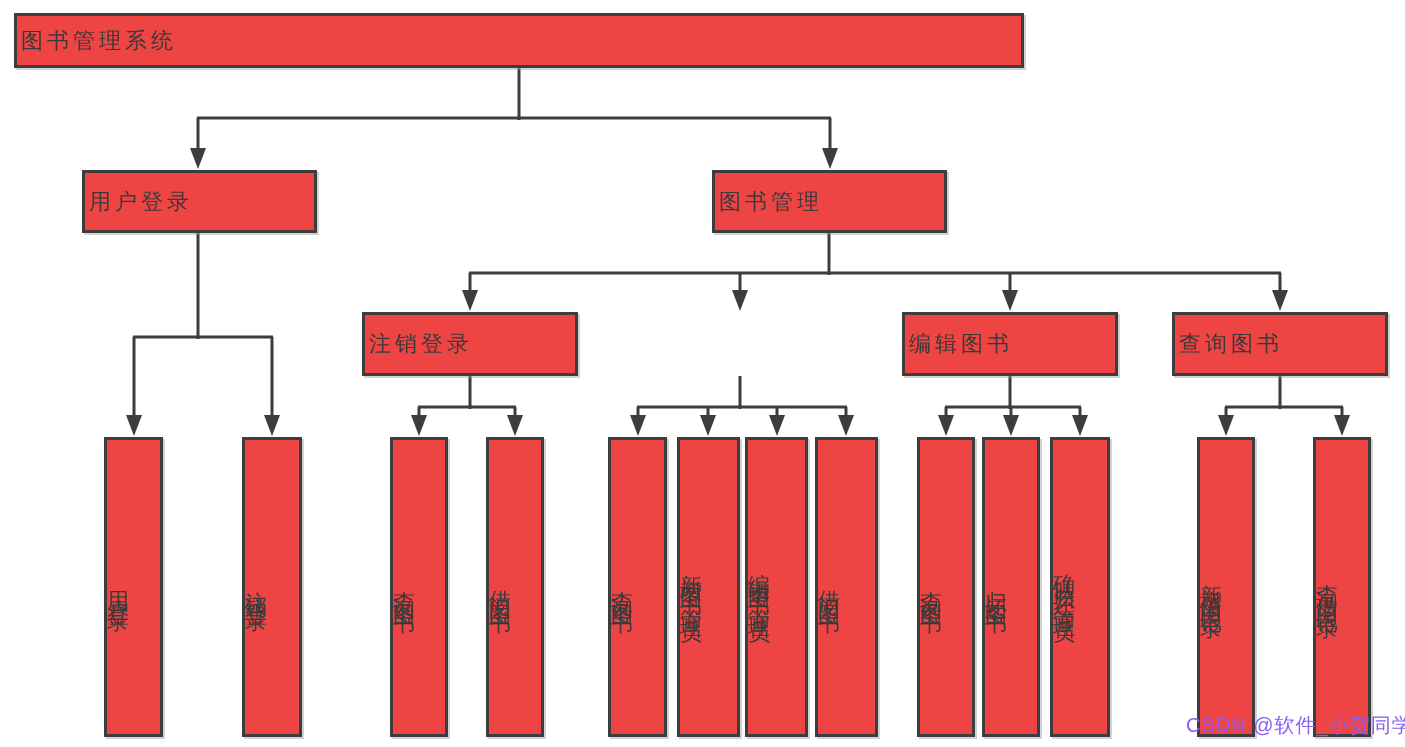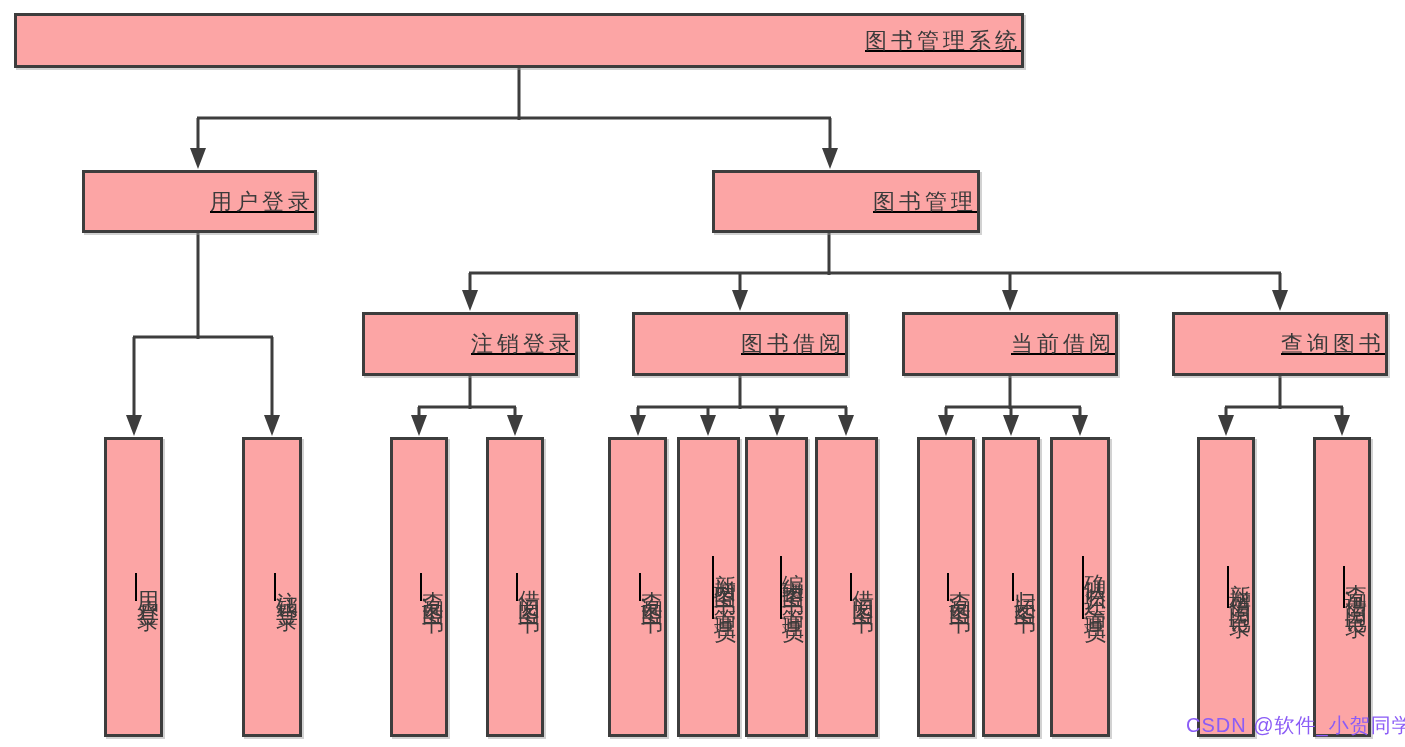--- a/index.html
+++ b/index.html
@@ -2,25 +2,24 @@
 <html><head>
 <meta charset="utf-8">
 <style>
   html,body{margin:0;padding:0;background:#fff;}
   .canvas{
     position:relative;width:1405px;height:747px;background:#ffffff;
     font-family:"Liberation Sans","DejaVu Sans",sans-serif;overflow:hidden;
   }
   .connectors{position:absolute;left:0;top:0;width:1405px;height:747px;z-index:1;}
   .node{
-    position:absolute;box-sizing:border-box;background:#fca5a5;
+    position:absolute;box-sizing:border-box;background:#ef4444;
     border:3px solid #3d3d3d;z-index:2;
-    display:flex;align-items:center;justify-content:flex-end;
+    display:flex;align-items:center;justify-content:flex-start;
     box-shadow:2px 2px 0 rgba(155,155,155,0.45);
-    text-decoration:underline;
   }
   .lbl{
     color:#3a3a3a;font-size:22px;letter-spacing:4px;white-space:nowrap;
     text-indent:4px;line-height:1;
   }
   .vlbl{
     color:#3a3a3a;font-size:22px;line-height:1.05;
     writing-mode:vertical-rl;text-orientation:mixed;letter-spacing:7px;
   }
   .watermark{
@@ -53,32 +52,29 @@
       M1218 415 h16 l-8 21 z M1334 415 h16 l-8 21 z"></path>
   </svg>
 
   <div class="node" style="left:14px;top:13px;width:1010px;height:55px">
     <span class="lbl">图书管理系统</span>
   </div>
 
   <div class="node" style="left:82px;top:170px;width:235px;height:63px">
     <span class="lbl">用户登录</span>
   </div>
-  <div class="node" style="left:712px;top:170px;width:268px;height:63px">
+  <div class="node" style="left:712px;top:170px;width:235px;height:63px">
     <span class="lbl">图书管理</span>
   </div>
 
   <div class="node" style="left:362px;top:312px;width:216px;height:64px">
     <span class="lbl">注销登录</span>
   </div>
-  <div class="node" style="left:632px;top:312px;width:216px;height:64px">
-    <span class="lbl">图书借阅</span>
-  </div>
   <div class="node" style="left:902px;top:312px;width:216px;height:64px">
-    <span class="lbl">当前借阅</span>
+    <span class="lbl">编辑图书</span>
   </div>
   <div class="node" style="left:1172px;top:312px;width:216px;height:64px">
     <span class="lbl">查询图书</span>
   </div>
 
   <div class="node" style="left:104px;top:437px;width:59px;height:300px">
     <span class="vlbl">用户登录</span>
   </div>
   <div class="node" style="left:242px;top:437px;width:60px;height:300px">
     <span class="vlbl">注销登录</span>

